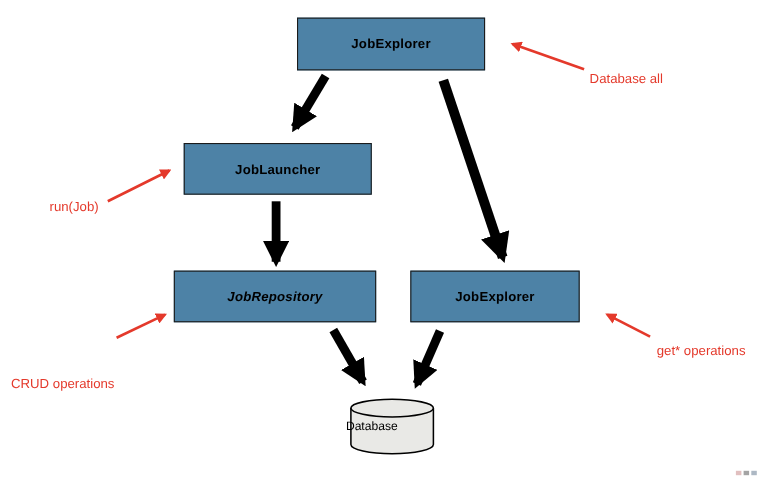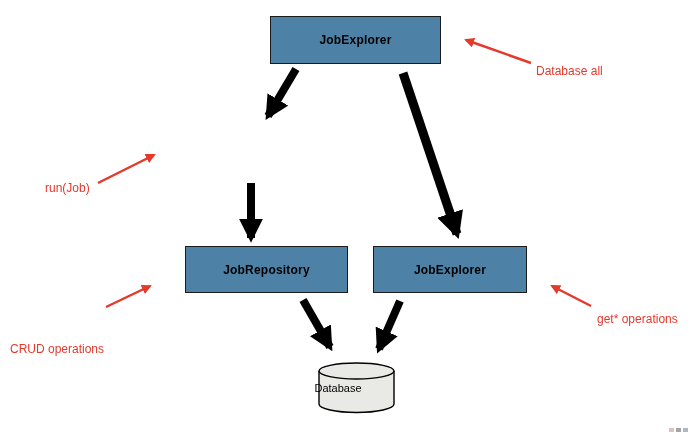--- a/index.html
+++ b/index.html
@@ -93,22 +93,25 @@
     <g>
       <path d="M 319 371 L 319 404 A 37.5 8.5 0 0 0 394 404 L 394 371" fill="#e9e9e6" stroke="#000000" stroke-width="1.4"></path>
       <ellipse cx="356.5" cy="371" rx="37.5" ry="8" fill="#e9e9e6" stroke="#000000" stroke-width="1.4"></ellipse>
     </g>
   </svg>
 
   <div class="node" style="left:270px; top:16px; width:171px; height:48px;">
     <span>JobExplorer</span>
   </div>
 
+  <div class="node" style="left:167px; top:130px; width:171px; height:47px;">
+    <span>JobLauncher</span>
+  </div>
 
-  <div class="node" style="left:185px; top:246px; width:163px; height:47px;">
+  <div class="node" style="left:158px; top:246px; width:184px; height:47px;font-style:italic;">
     <span>JobRepository</span>
   </div>
 
   <div class="node" style="left:373px; top:246px; width:154px; height:47px;">
     <span>JobExplorer</span>
   </div>
 
   <div class="db-label">Database</div>
 
   <div class="annotation" style="left:536px; top:64px;">Database all</div>

